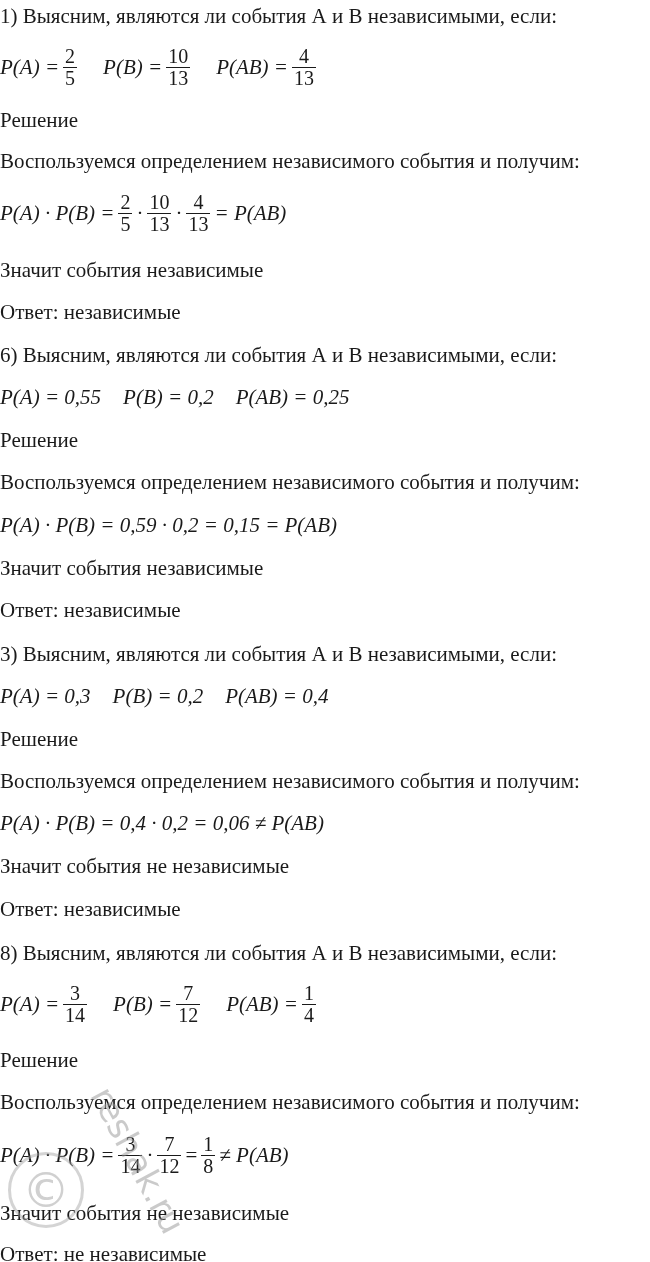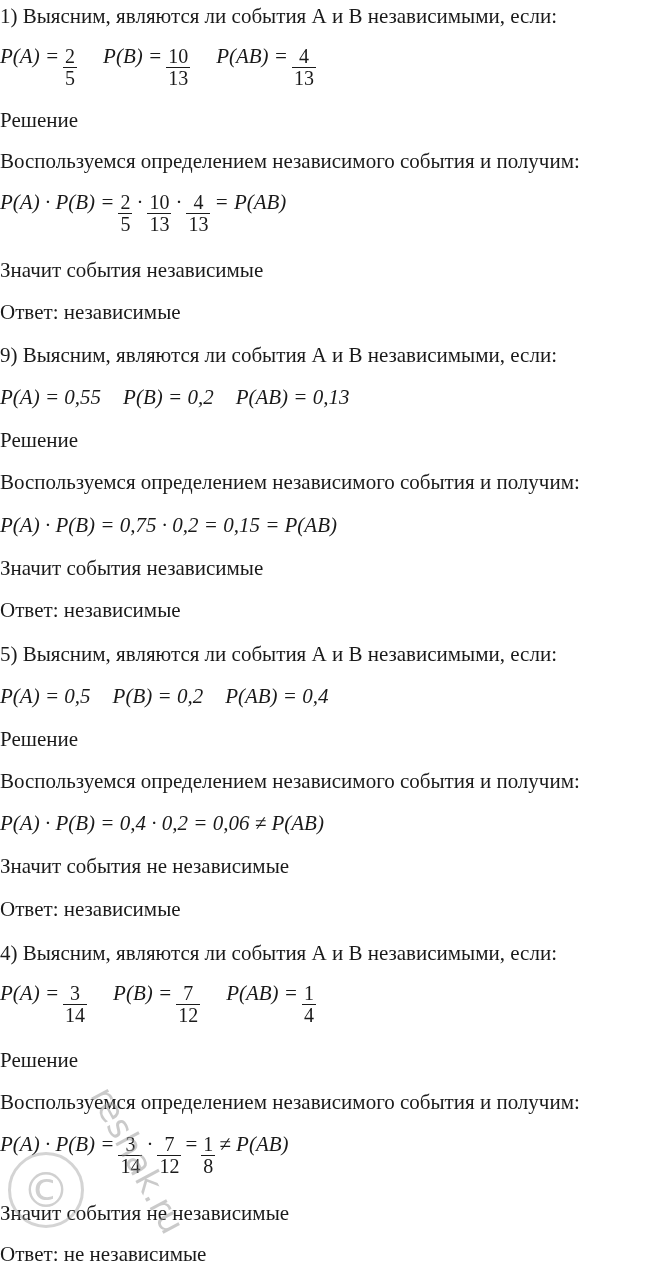--- a/index.html
+++ b/index.html
@@ -4,21 +4,21 @@
 <style>
   html, body { margin: 0; padding: 0; background: #ffffff; }
   body {
     width: 650px; height: 1262px; position: relative; overflow: hidden;
     font-family: "Liberation Serif", "DejaVu Serif", serif;
     color: #1a1a1a; font-size: 21px;
   }
   .line {
     position: absolute; left: 0; white-space: nowrap; line-height: 1;
   }
-  .math { font-family: "Liberation Serif", "DejaVu Serif", serif; font-size: 21px; display: flex; }
+  .math { font-family: "Liberation Serif", "DejaVu Serif", serif; font-size: 21px; display: flex; align-items: center; }
   .math .it { font-style: italic; }
   .math .sp { display: inline-block; width: 22px; }
   .frac {
     display: inline-flex; flex-direction: column; align-items: center;
     vertical-align: middle; margin: 0 4px; font-size: 20px;
   }
   .frac .num { line-height: 1.05; padding: 0 2px; }
   .frac .den { line-height: 1.05; padding: 0 2px; border-top: 1.5px solid #1a1a1a; }
   .watermark {
     position: absolute; left: 8px; top: 1152px; width: 70px; height: 70px;
@@ -71,53 +71,53 @@
     </span>·
   <span class="frac">
       <span class="num">4</span>
       <span class="den">13</span>
     </span>
   <span class="it">= P(AB)</span>
 </div>
 <div class="line" style="top:260px">Значит события независимые</div>
 <div class="line" style="top:302px">Ответ: независимые</div>
 
-<div class="line" style="top:345px">9) Выясним, являются ли события А и В независимыми, если:</div>
+<div class="line" style="top:345px">6) Выясним, являются ли события А и В независимыми, если:</div>
 <div class="line math" style="top:387px">
   <span class="it">P(A) = 0,55</span>
     <span class="sp"></span>
   <span class="it">P(B) = 0,2</span>
     <span class="sp"></span>
-  <span class="it">P(AB) = 0,13</span>
+  <span class="it">P(AB) = 0,25</span>
 </div>
 <div class="line" style="top:430px">Решение</div>
 <div class="line" style="top:472px">Воспользуемся определением независимого события и получим:</div>
 <div class="line math" style="top:515px">
-    <span class="it">P(A) · P(B) = 0,75 · 0,2 = 0,15 = P(AB)</span>
+    <span class="it">P(A) · P(B) = 0,59 · 0,2 = 0,15 = P(AB)</span>
   </div>
 <div class="line" style="top:558px">Значит события независимые</div>
 <div class="line" style="top:600px">Ответ: независимые</div>
 
-<div class="line" style="top:644px">5) Выясним, являются ли события А и В независимыми, если:</div>
+<div class="line" style="top:644px">3) Выясним, являются ли события А и В независимыми, если:</div>
 <div class="line math" style="top:686px">
-  <span class="it">P(A) = 0,5</span>
+  <span class="it">P(A) = 0,3</span>
     <span class="sp"></span>
   <span class="it">P(B) = 0,2</span>
     <span class="sp"></span>
   <span class="it">P(AB) = 0,4</span>
 </div>
 <div class="line" style="top:729px">Решение</div>
 <div class="line" style="top:771px">Воспользуемся определением независимого события и получим:</div>
 <div class="line math" style="top:813px">
     <span class="it">P(A) · P(B) = 0,4 · 0,2 = 0,06 ≠ P(AB)</span>
   </div>
 <div class="line" style="top:856px">Значит события  не независимые</div>
 <div class="line" style="top:899px">Ответ: независимые</div>
 
-<div class="line" style="top:943px">4) Выясним, являются ли события А и В независимыми, если:</div>
+<div class="line" style="top:943px">8) Выясним, являются ли события А и В независимыми, если:</div>
 <div class="line math" style="top:983px">
   <span class="it">P(A) =</span>
   <span class="frac">
       <span class="num">3</span>
       <span class="den">14</span>
     </span>
   <span class="sp"></span>
   <span class="it">P(B) =</span>
   <span class="frac">
       <span class="num">7</span>

